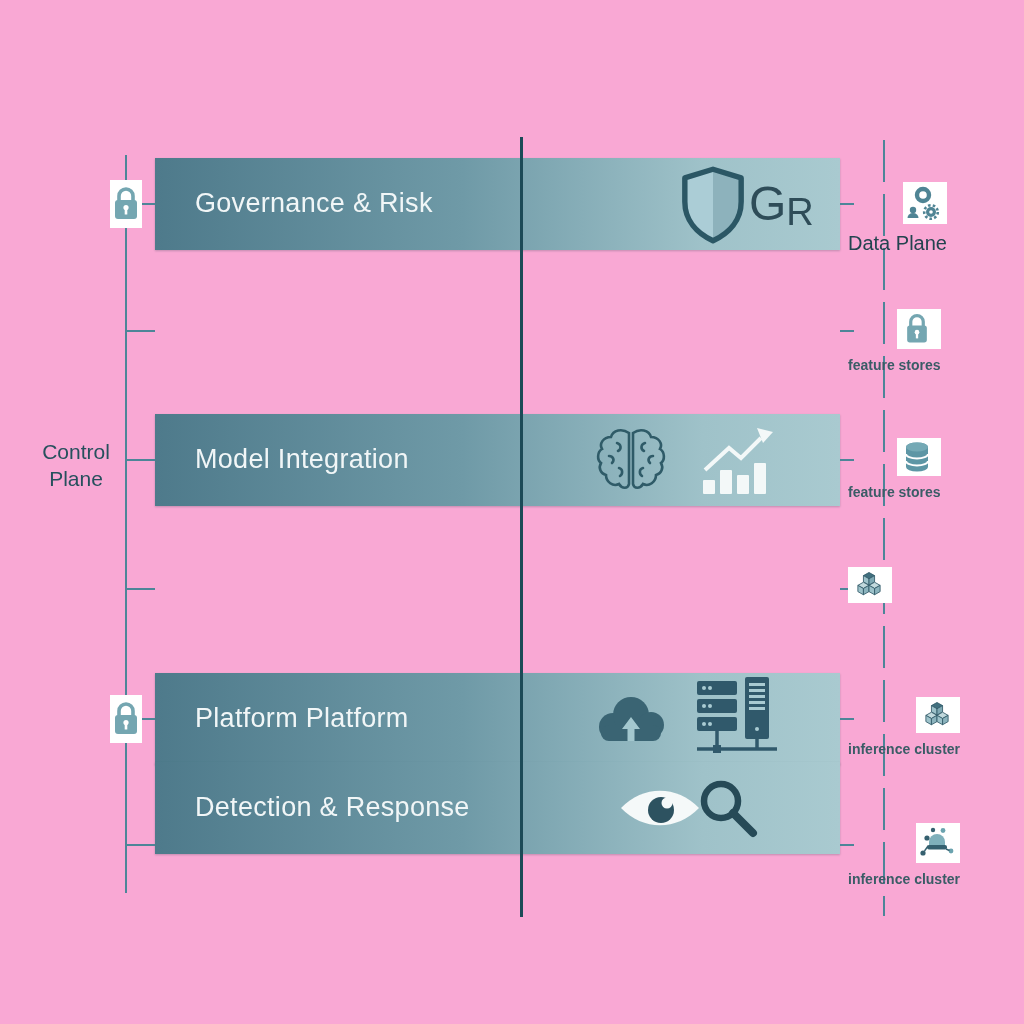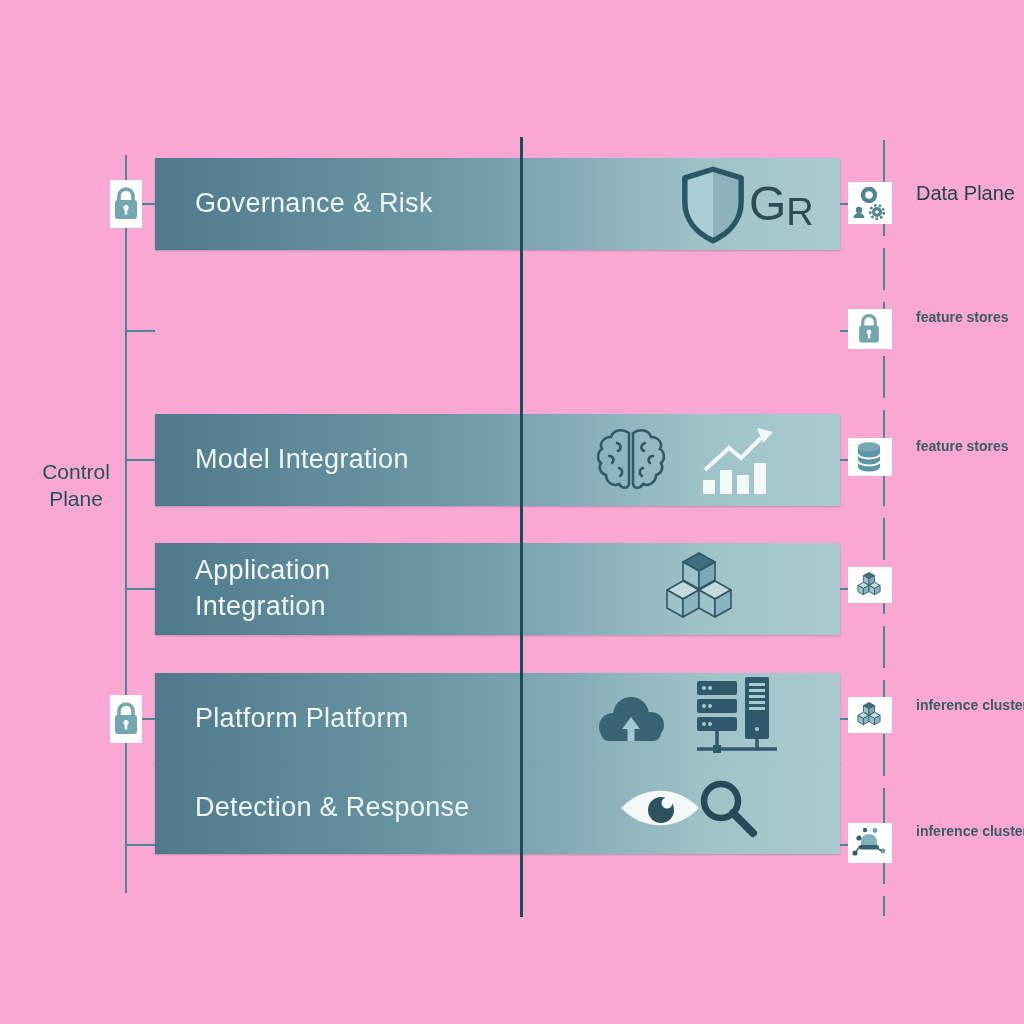--- a/index.html
+++ b/index.html
@@ -23,29 +23,29 @@
   .vline-right { position:absolute; left:883px; top:140px; width:2px; height:776px;
                  background:repeating-linear-gradient(to bottom,#4d8598 0 42px,transparent 42px 54px); }
   .tick { position:absolute; height:2px; background:#4d8598; }
   .tick-l { left:127px; width:28px; }
   .tick-r { left:840px; width:14px; }
 
   .lock-wrap { position:absolute; left:110px; width:32px; height:48px; background:#ffffff;
                display:flex; align-items:center; justify-content:center; }
 
   .right-entry { position:absolute; left:848px; height:44px;
-                 display:flex; align-items:flex-start; gap:24px; }
+                 display:flex; align-items:flex-end; gap:8px;flex-direction:column; }
   .icon-bed { background:#ffffff; padding:3px 5px 3px 2px; display:flex;
               align-items:center; justify-content:center; width:44px; }
   .right-label-major { font-size:20px; font-weight:500; color:#23434f; white-space:nowrap; }
   .right-label-minor { font-size:14px; color:#3a5c66; white-space:nowrap;font-weight:bold; }
 
   .control-label { position:absolute; left:30px; top:438px; width:92px; text-align:center;
                    font-size:21px; font-weight:500; color:#27505d;
-                   white-space:pre-line; line-height:1.3;margin-top:20px; }
+                   white-space:pre-line; line-height:1.3; }
 
   .monogram { position:absolute; display:flex; align-items:flex-start;
               color:#2e4c58; font-weight:500; letter-spacing:-1px; }
   .monogram .g { font-size:48px; line-height:1; }
   .monogram .r { font-size:38px; line-height:1; margin-top:13px; margin-left:1px; }
 </style>
 </head>
 <body>
 
 <div class="canvas">
@@ -90,37 +90,20 @@
         <rect x="0" y="54" width="12" height="14" rx="1"></rect>
         <rect x="17" y="44" width="12" height="24" rx="1"></rect>
         <rect x="34" y="49" width="12" height="19" rx="1"></rect>
         <rect x="51" y="37" width="12" height="31" rx="1"></rect>
       </g>
       <polyline points="2,44 26,22 38,32 58,12" fill="none" stroke="#f3f8f8" stroke-width="4"></polyline>
       <polygon points="54,2 70,6 60,17" fill="#f3f8f8"></polygon>
     </svg>
   </div>
 
-  <div class="bar" style="top:543px">
-    <div class="bar-label">Application
-Integration</div>
-    <svg class="bar-icon" style="left:498px;top:6px" width="92" height="80" viewBox="0 0 92 80">
-      <g stroke="#2f5866" stroke-width="1.6" stroke-linejoin="round">
-        <polygon points="46,4 62,13 46,22 30,13" fill="#41707f"></polygon>
-        <polygon points="30,13 46,22 46,40 30,31" fill="#9dc2ca"></polygon>
-        <polygon points="62,13 46,22 46,40 62,31" fill="#7fa9b4"></polygon>
-        <polygon points="30,32 46,41 30,50 14,41" fill="#c2d9dd"></polygon>
-        <polygon points="14,41 30,50 30,68 14,59" fill="#9dc2ca"></polygon>
-        <polygon points="46,41 30,50 30,68 46,59" fill="#8bb3bd"></polygon>
-        <polygon points="62,32 78,41 62,50 46,41" fill="#c2d9dd"></polygon>
-        <polygon points="46,41 62,50 62,68 46,59" fill="#9dc2ca"></polygon>
-        <polygon points="78,41 62,50 62,68 78,59" fill="#8bb3bd"></polygon>
-      </g>
-    </svg>
-  </div>
 
   <div class="bar" style="top:673px">
     <div class="bar-label">Platform Platform</div>
     <svg class="bar-icon" style="left:438px;top:18px" width="76" height="56" viewBox="0 0 76 56">
       <g fill="#3a6473">
         <circle cx="20" cy="36" r="14"></circle>
         <circle cx="38" cy="24" r="18"></circle>
         <circle cx="58" cy="34" r="13"></circle>
         <rect x="8" y="34" width="60" height="16" rx="8"></rect>
       </g>

